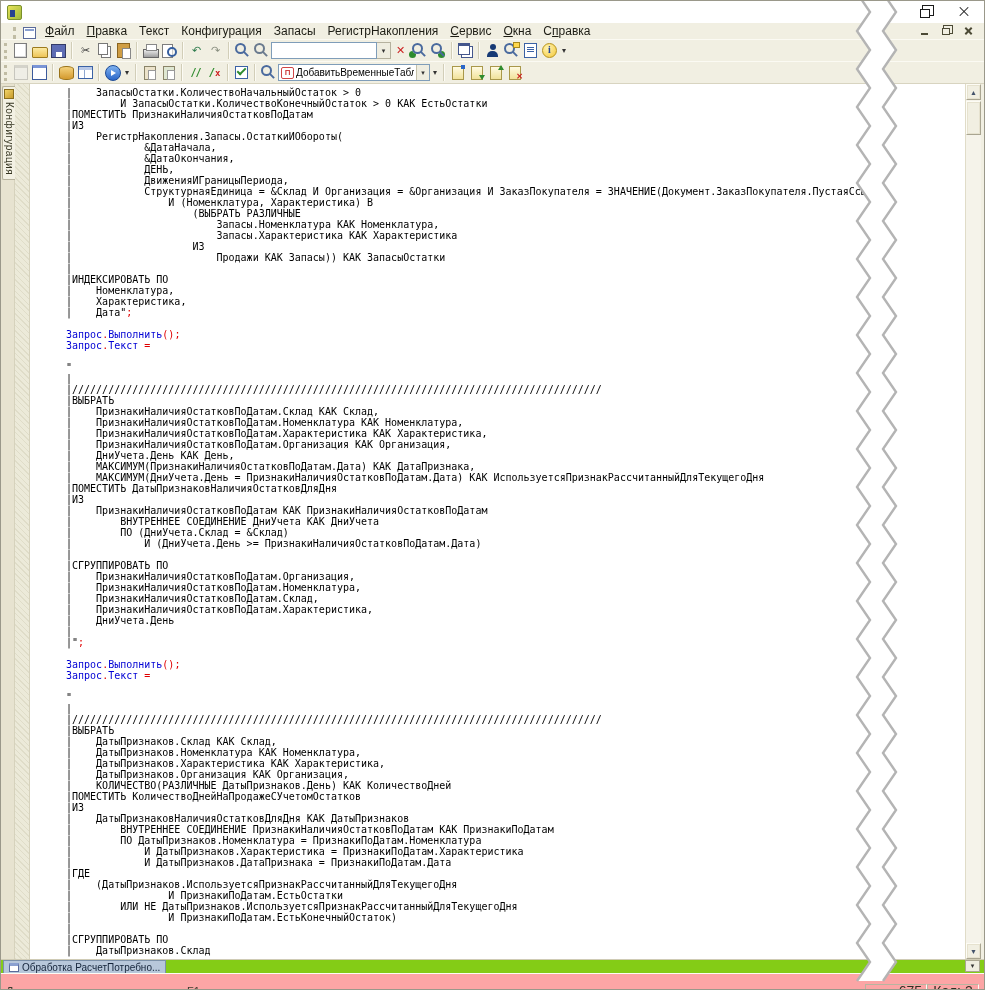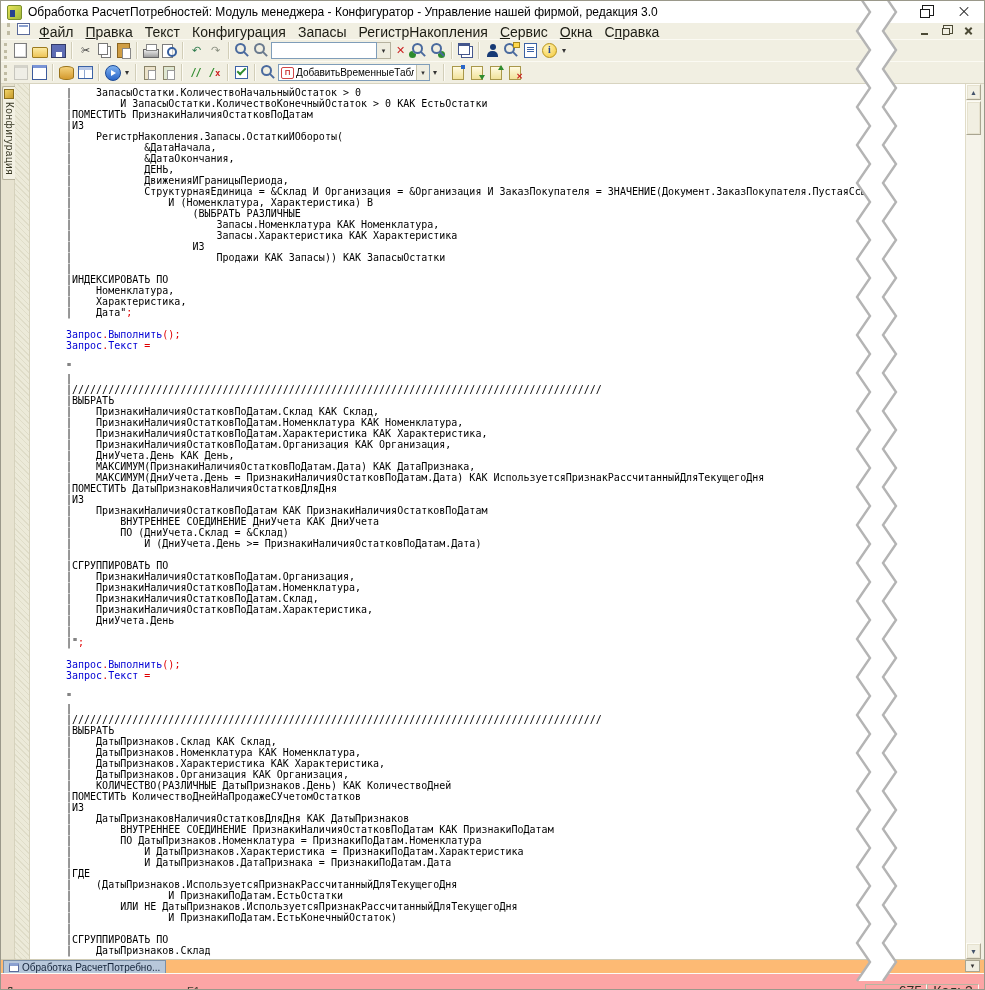--- a/index.html
+++ b/index.html
@@ -11,21 +11,21 @@
 .app-icon::before{content:"";position:absolute;left:2px;bottom:2px;width:5px;height:7px;background:#27418f}
 .title{font-size:12px;color:#000;white-space:nowrap;overflow:hidden}
 .win-controls{position:absolute;right:10px;top:2px;display:flex;gap:18px}
 .tc{width:20px;height:17px;display:flex;align-items:center;justify-content:center;position:relative}
 .tc-min::before{content:"";width:9px;height:1px;background:#1a1a1a;margin-top:8px}
 .tc-restore::before{content:"";width:8px;height:7px;border:1px solid #1a1a1a;background:#fff;margin:3px 0 0 -3px;box-shadow:3px -3px 0 0 #fff,3px -3px 0 1px #1a1a1a}
 .tc-close::before,.tc-close::after{content:"";position:absolute;width:12px;height:1px;background:#1a1a1a}
 .tc-close::before{transform:rotate(45deg)}
 .tc-close::after{transform:rotate(-45deg)}
 
-.menubar{height:16px;display:flex;align-items:flex-start;font-size:14px;color:#1c1c14;background:#f1efe2;position:relative;padding-left:4px}
+.menubar{height:16px;display:flex;align-items:flex-end;font-size:12px;color:#1c1c14;background:#f1efe2;position:relative;padding-left:10px}
 .menu-item{padding:1px 6px;white-space:nowrap}
 .mdoc-icon{width:13px;height:12px;background:#fff;border:1px solid #5a6a9a;margin:0 3px;position:relative;flex:0 0 auto}
 .mdoc-icon::before{content:"";position:absolute;top:1px;left:1px;right:1px;height:2px;background:#8aa0d0}
 .mdi-controls{position:absolute;right:8px;top:1px;display:flex;gap:7px}
 .mc{width:15px;height:13px;display:flex;align-items:center;justify-content:center;position:relative}
 .mc-min::before{content:"";width:7px;height:2px;background:#4c4a36;margin-top:7px}
 .mc-restore::before{content:"";width:6px;height:5px;border:1px solid #4c4a36;margin:2px 0 0 -2px;box-shadow:2px -2px 0 0 #f1efe2,2px -2px 0 1px #4c4a36}
 .mc-close::before,.mc-close::after{content:"";position:absolute;width:9px;height:2px;background:#4c4a36}
 .mc-close::before{transform:rotate(45deg)}
 .mc-close::after{transform:rotate(-45deg)}
@@ -102,40 +102,39 @@
 .cl .r{color:#e00000}
 .cl .b{color:#0000d4}
 
 .vscroll{flex:0 0 16px;background:#f5f3ea;border-left:1px solid #e0dcc8;display:flex;flex-direction:column}
 .sbtn,.sthumb{background:#f1efe2;border:1px solid;border-color:#fdfcf5 #a9a591 #a9a591 #fdfcf5;box-shadow:0 0 0 1px #e6e2cf inset}
 .sbtn{height:16px;flex:0 0 auto;display:flex;align-items:center;justify-content:center;font-size:7px;color:#44536b}
 .sthumb{height:34px;flex:0 0 auto;margin-top:1px}
 .strack{flex:1 1 auto}
 .rightedge{flex:0 0 3px;background:#f1efe2}
 
-.tabbar{height:14px;background:#fdba74;display:flex;align-items:flex-end;padding:0 2px;border-top:1px solid #cfcbb5;position:relative}
+.tabbar{height:14px;background:#84cc16;display:flex;align-items:flex-end;padding:0 2px;border-top:1px solid #cfcbb5;position:relative}
 .wintab{height:13px;display:flex;align-items:center;gap:3px;padding:0 5px;background:#b7c7da;border:1px solid #7b90a8;border-bottom:none;font-size:10px;color:#14243a;white-space:nowrap}
 .wintab .wicon{width:10px;height:9px;background:#fff;border:1px solid #5a6a9a;border-top:3px solid #8aa0d0;flex:0 0 auto}
 .tab-dd{position:absolute;right:4px;bottom:1px;width:15px;height:12px;border:1px solid #a9a591;background:#efede0;font-size:7px;color:#333;display:flex;align-items:center;justify-content:center}
 
 .statusbar{height:34px;background:#fca5a5;border-top:1px solid #fdfcf5;display:flex;align-items:center;font-size:11px;color:#3c3c2e;padding:0 5px;gap:0}
 .sb-hint{flex:1 1 auto;white-space:nowrap;overflow:hidden}
 .sb-cell{flex:0 0 auto;height:14px;border:1px solid;border-color:#b8b4a0 #fdfcf5 #fdfcf5 #b8b4a0;font-size:14px;display:flex;align-items:center;justify-content:center;padding:0 4px;color:#2e2e22}
 .sb-cell.pos{width:62px;justify-content:flex-end}
 .sb-cell.col{width:52px}
 
 .tear{position:absolute;left:852px;top:0;width:52px;height:990px;pointer-events:none;z-index:60}
 u{text-decoration:underline}
 </style>
 </head>
 <body data-name="configurator-window">
 
 <div class="titlebar" data-name="title-bar">
   <span class="app-icon" data-name="app-icon"></span>
-  <span class="title" data-name="window-title">Обработка РасчетПотребностей: Модуль менеджера - Конфигуратор - Управление нашей фирмой, редакция 3.0</span>
   <span class="win-controls" data-name="window-controls">
     <span class="tc tc-min" data-name="minimize-button"></span>
     <span class="tc tc-restore" data-name="restore-button"></span>
     <span class="tc tc-close" data-name="close-button"></span>
   </span>
 </div>
 
 <div class="menubar" data-name="menu-bar">
   <span class="grip" style="height:12px" data-name="menubar-grip"></span>
   <span class="mdoc-icon" data-name="module-window-icon"></span>

